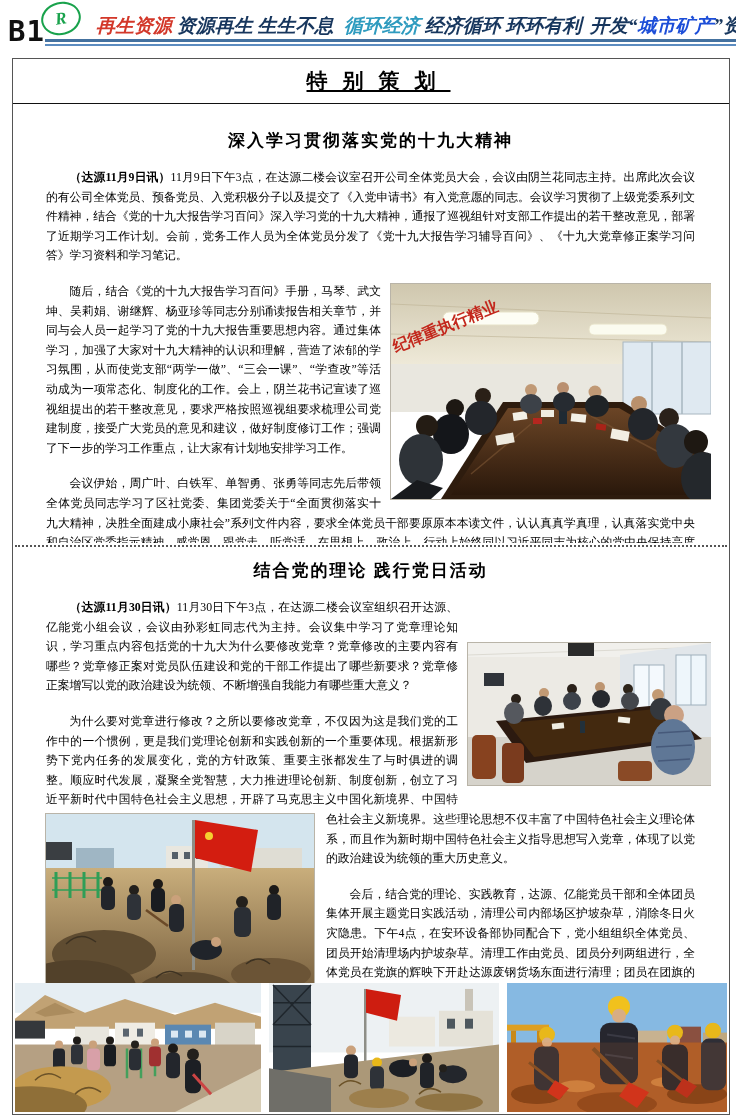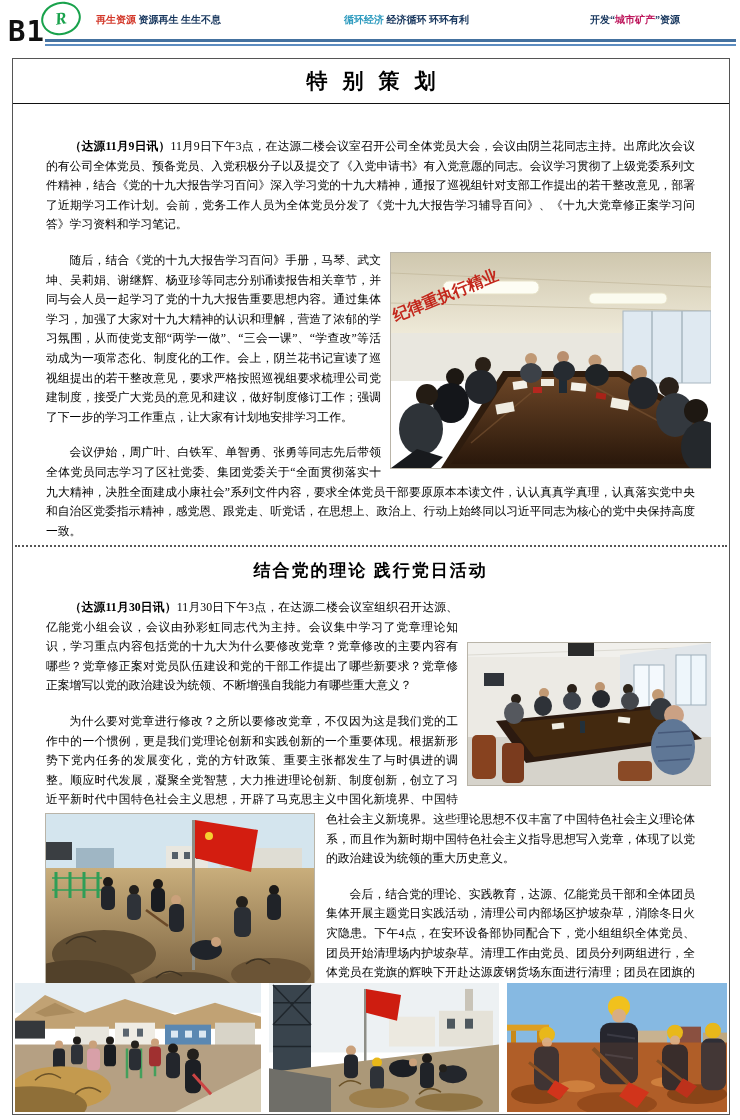--- a/index.html
+++ b/index.html
@@ -6,33 +6,33 @@
   .page{position:relative;width:736px;height:1120px;background:#fff;overflow:hidden;
         font-family:"Liberation Serif","DejaVu Serif",serif;color:#000;}
   
   .masthead{position:absolute;left:0;top:0;width:740px;height:56px;}
   .edition{position:absolute;left:8px;top:14px;font-family:"DejaVu Sans Mono",monospace;
            font-size:29px;font-weight:bold;color:#111;letter-spacing:1px;}
   .logo{position:absolute;left:41px;top:2px;width:36px;height:29px;border:2.5px solid #19a24c;
         border-radius:50%;transform:rotate(-14deg);display:flex;align-items:center;justify-content:center;}
   .logo span{font-family:"Liberation Serif",serif;font-style:italic;font-weight:bold;
              font-size:17px;color:#19a24c;transform:rotate(6deg);}
-  .slogan{position:absolute;top:13px;font-size:10px;font-weight:bold;
+  .slogan{position:absolute;top:13px;font-size:19px;font-weight:bold;font-style:italic;
           white-space:nowrap;color:#17365d;}
   .slogan .accent-red{color:#d3382a;}
   .slogan .accent-teal{color:#2e9bbf;text-align:center;}
-  .slogan .accent-green{color:#be185d;}
+  .slogan .accent-green{color:#1d4ed8;}
   .s1{left:96px;} .s2{left:344px;} .s3{left:590px;}
   .rules{position:absolute;left:45px;top:39px;width:692px;}
   .rule-a{height:0;border-top:3px solid #44719f;}
   .rule-b{height:0;border-top:2px solid #5c8cc0;margin-top:2px;}
   
   .content-box{position:absolute;left:12px;top:58px;width:716px;height:1055px;border:1px solid #555;}
   .section-title{position:absolute;left:0;top:8px;width:100%;text-align:center;
-                 font-size:21px;font-weight:600;letter-spacing:15px;text-indent:15px;}
+                 font-size:21px;font-weight:600;letter-spacing:15px;text-indent:15px;text-decoration:underline;}
   .section-rule{position:absolute;left:0;top:44px;width:100%;border-top:1.5px solid #111;}
   .article{position:absolute;left:17px;width:681px;overflow:hidden;}
   .article h2{font-size:17px;text-align:center;font-weight:bold;letter-spacing:2px;margin:8px 0 11px 0;}
   .article p{margin:16px;font-size:11.8px;line-height:19.6px;text-align:justify;text-indent:2em;}
   .article p .lead{font-weight:bold;}
   .a1{top:62px;height:422px;}
   .a2{top:492px;height:432px;}
   .divider-dotted{position:absolute;left:2px;top:486px;width:712px;border-top:2px dotted #555;}
   
   svg.ph{display:block;}
@@ -66,20 +66,21 @@
       <div class="rule-a"></div>
         <div class="rule-b"></div>
     </div>
   </div>
 
   <div class="content-box">
     <div class="section-title">特别策划</div>
     <div class="section-rule"></div>
 
     <div class="article a1">
+      <h2>深入学习贯彻落实党的十九大精神</h2>
       <p><span class="lead">（达源11月9日讯）</span><span>11月9日下午3点，在达源二楼会议室召开公司全体党员大会，会议由阴兰花同志主持。出席此次会议的有公司全体党员、预备党员、入党积极分子以及提交了《入党申请书》有入党意愿的同志。会议学习贯彻了上级党委系列文件精神，结合《党的十九大报告学习百问》深入学习党的十九大精神，通报了巡视组针对支部工作提出的若干整改意见，部署了近期学习工作计划。会前，党务工作人员为全体党员分发了《党十九大报告学习辅导百问》、《十九大党章修正案学习问答》学习资料和学习笔记。</span></p>
 
       <svg class="ph ph1 fl-r ph-frame" viewBox="0 0 320 215" preserveAspectRatio="none">
         <defs>
           <linearGradient id="ceil1" x1="0" y1="0" x2="0" y2="1">
             <stop offset="0" stop-color="#cfc7ae"></stop>
               <stop offset="1" stop-color="#efead9"></stop>
           </linearGradient>
           <linearGradient id="tab1" x1="0" y1="0" x2="0" y2="1">
             <stop offset="0" stop-color="#6b4526"></stop>

